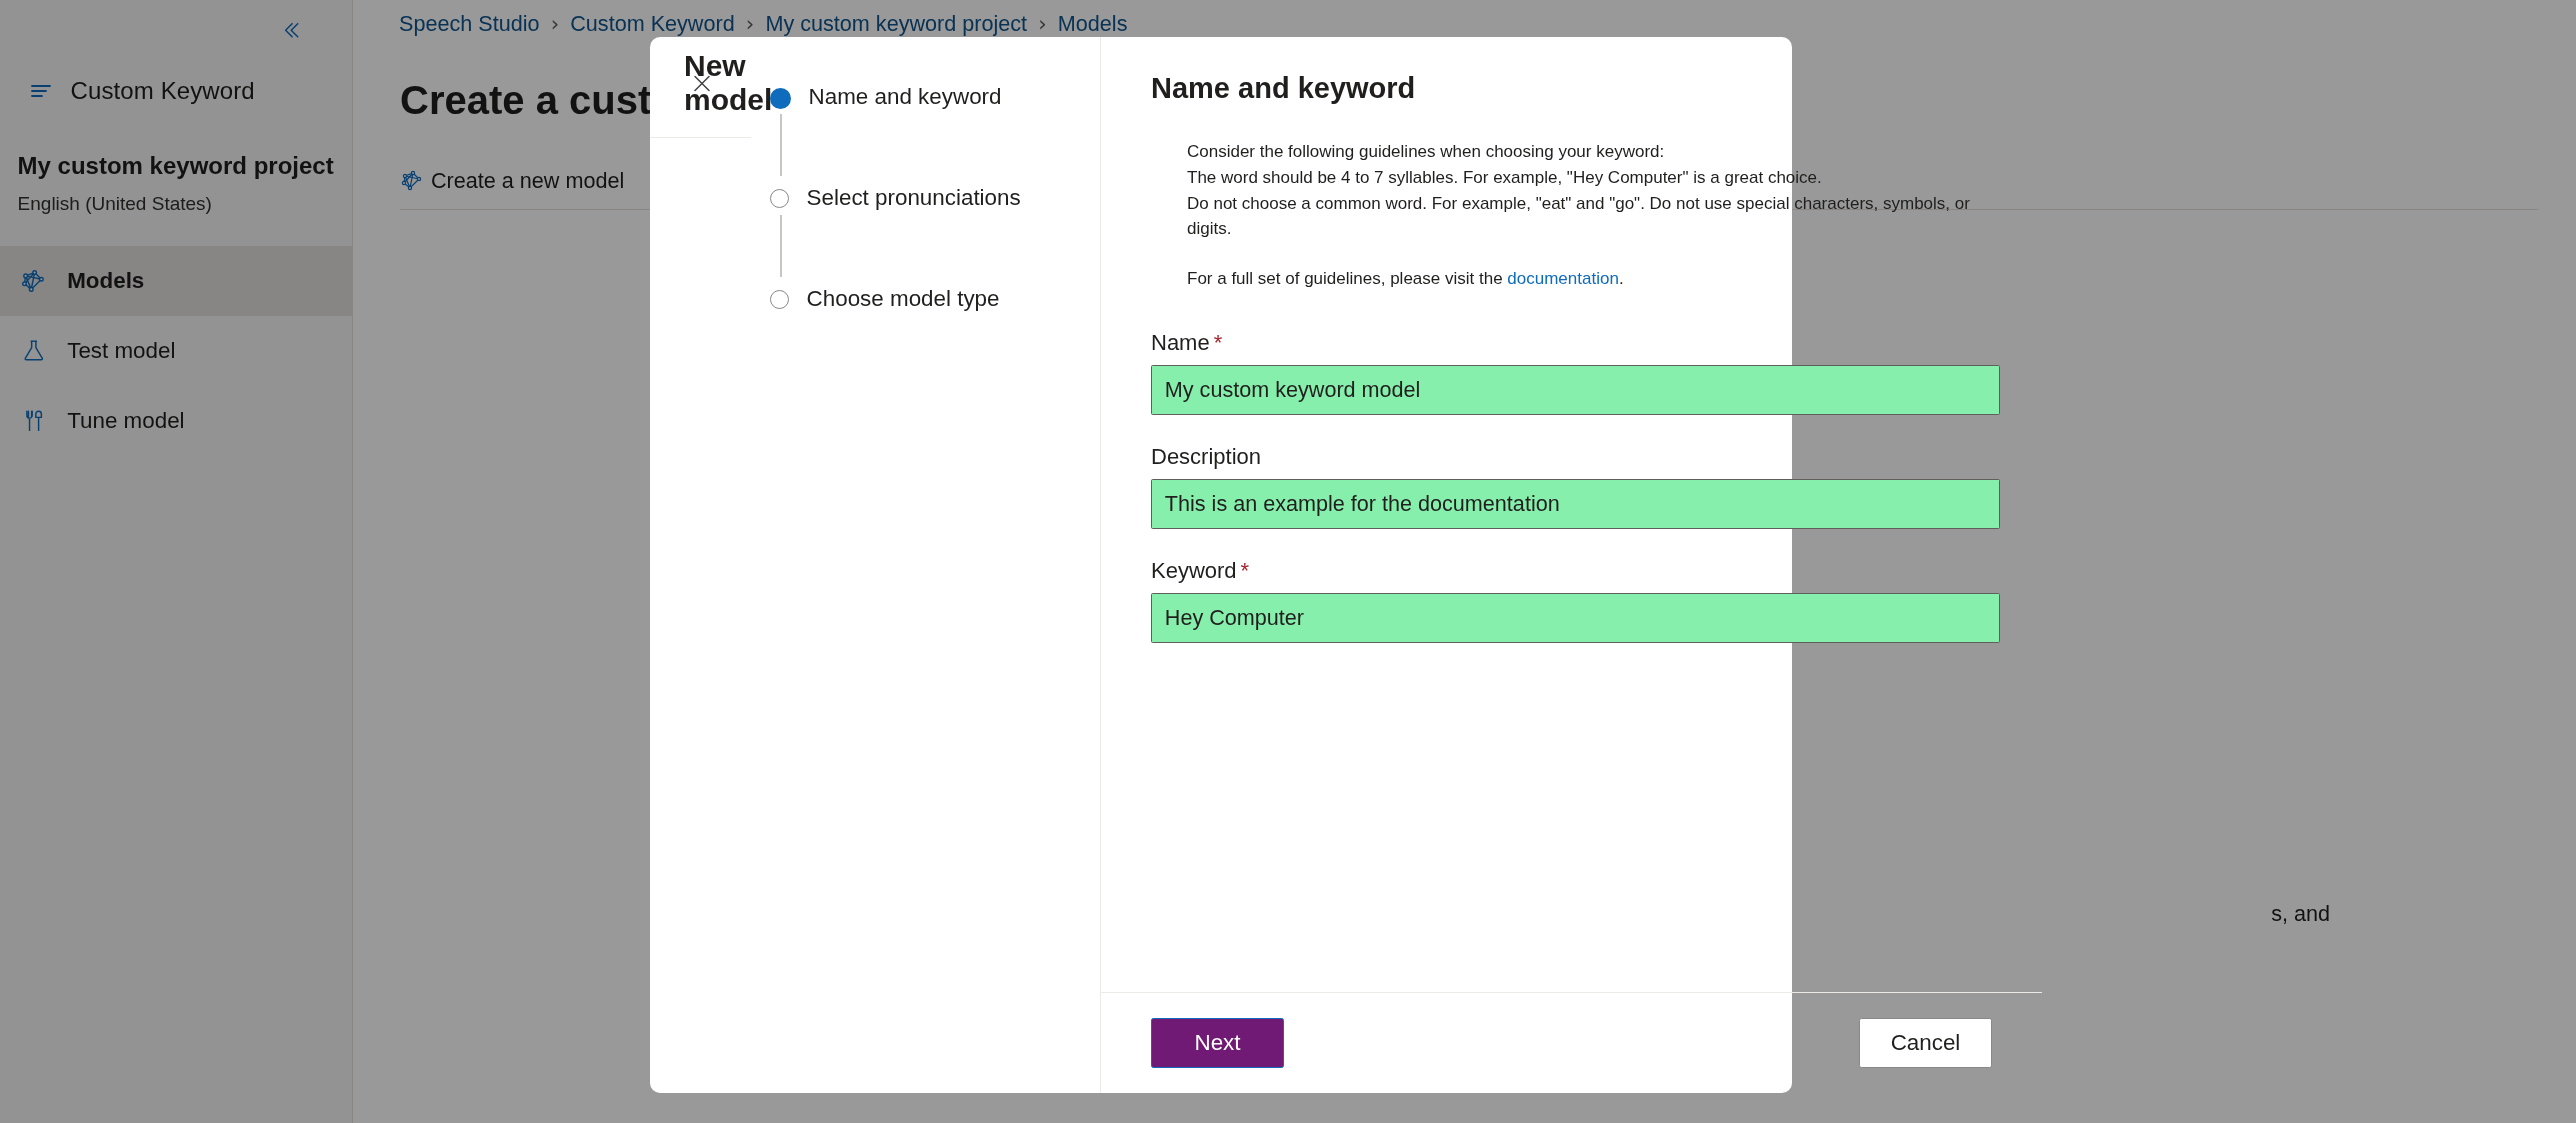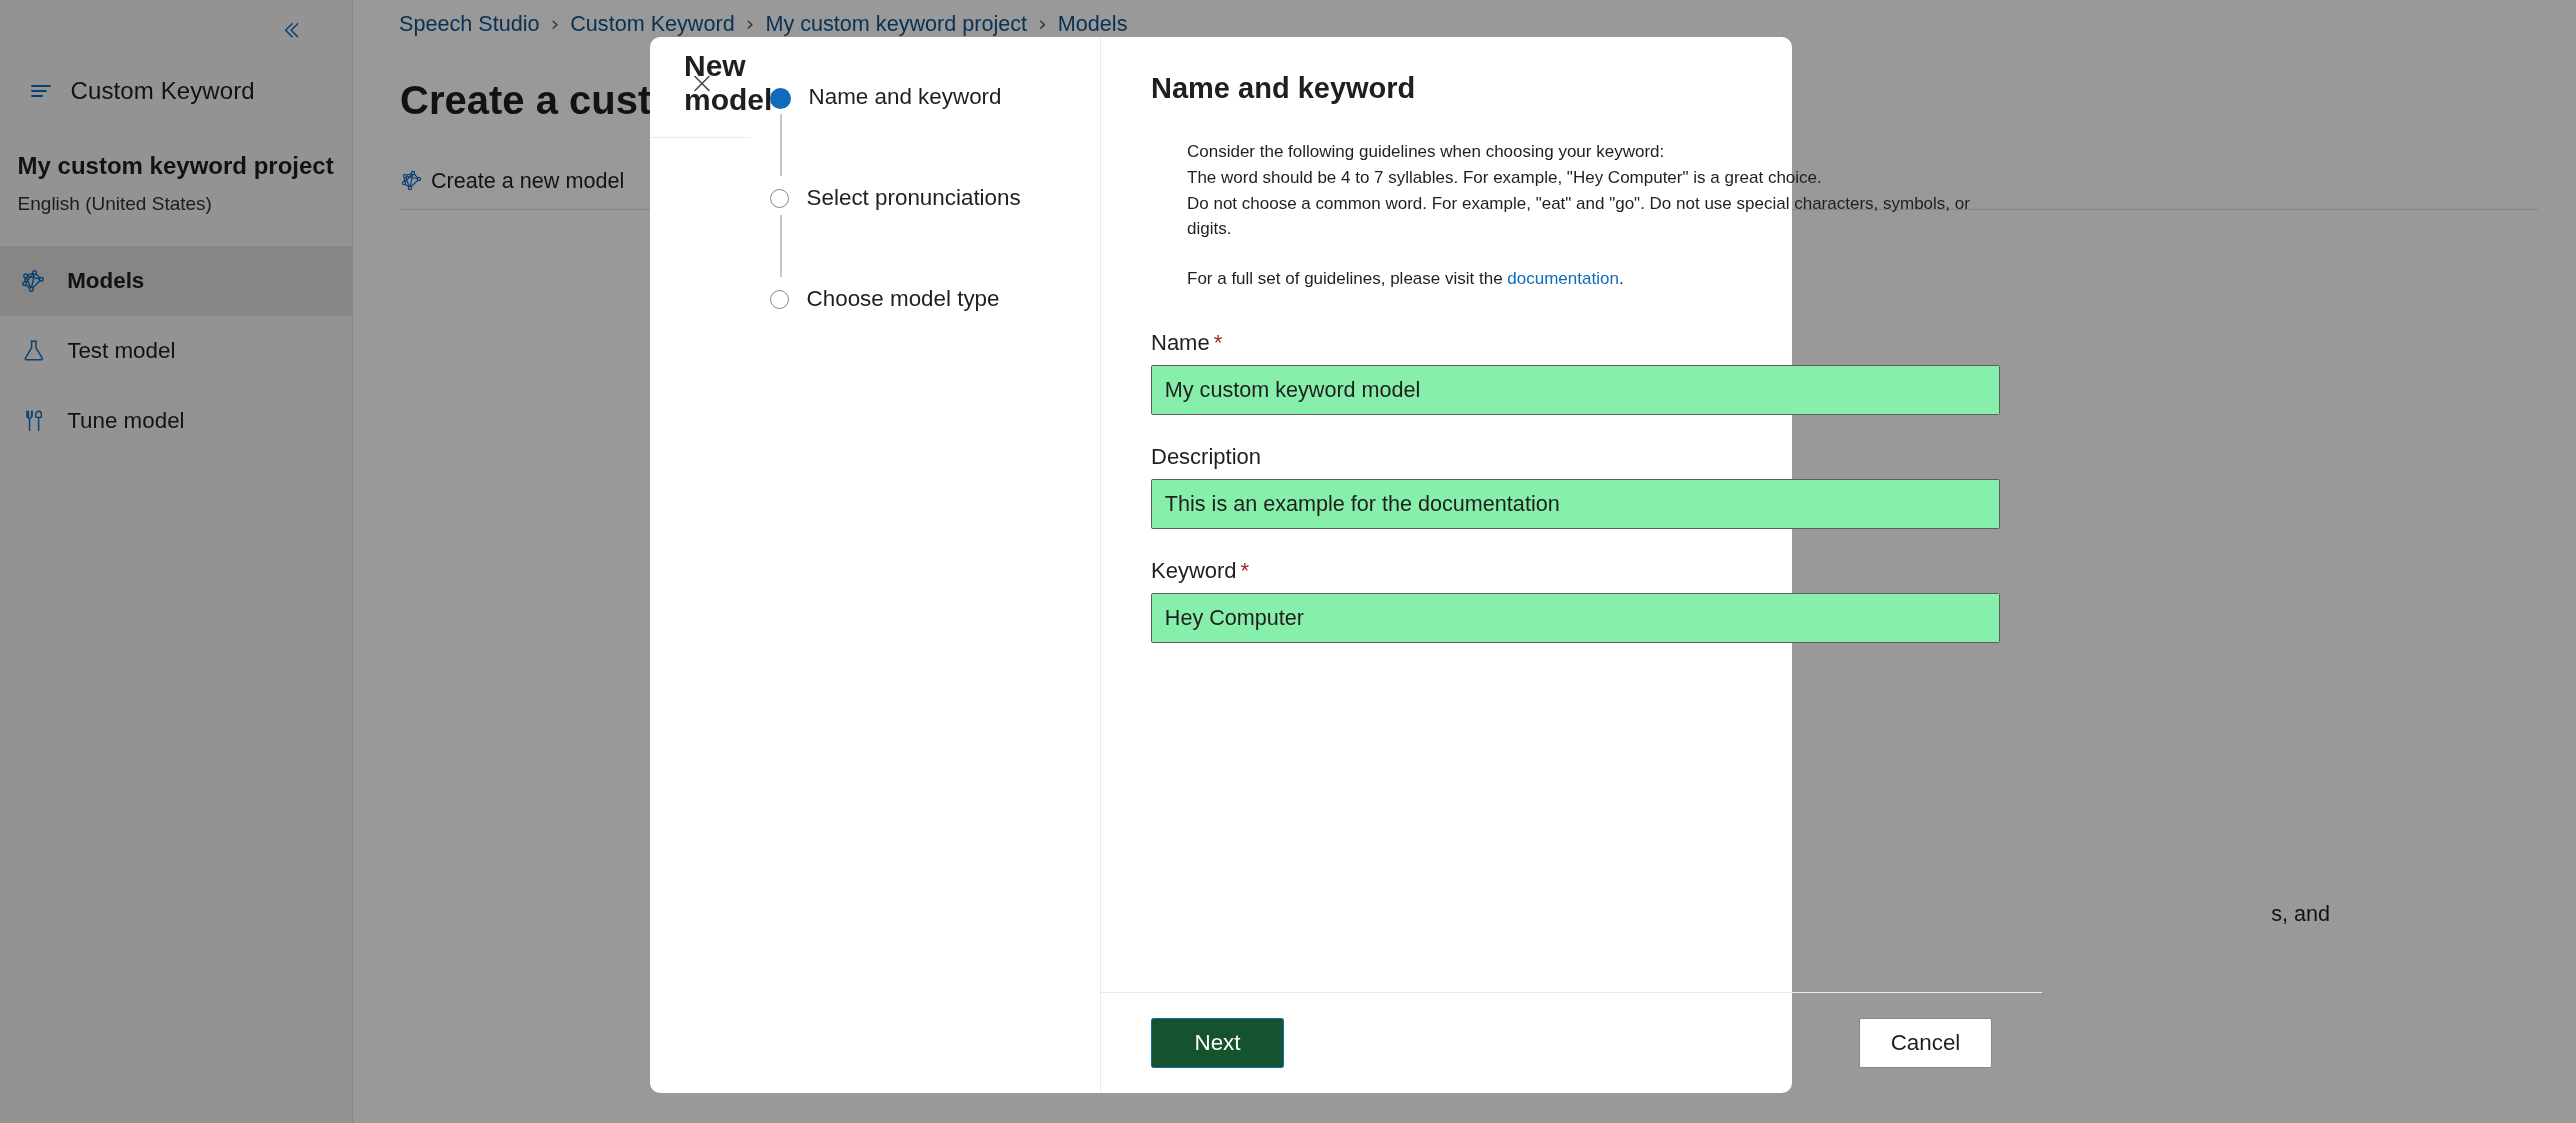--- a/index.html
+++ b/index.html
@@ -337,21 +337,21 @@
   }
   .btn {
     font-size: 22.4px;
     font-family: "Liberation Sans", sans-serif;
     cursor: pointer;
     border-radius: 2.4px;
     height: 50px;
     min-width: 133px;
   }
   .btn-primary {
-    background: #14532d;
+    background: #701a75;
     color: #ffffff;
     border: 0.8px solid #0f6cbd;
   }
   .btn-secondary {
     background: #ffffff;
     color: #201f1e;
     border: 0.8px solid #8a8886;
     margin-left: auto;
   }
 </style>

